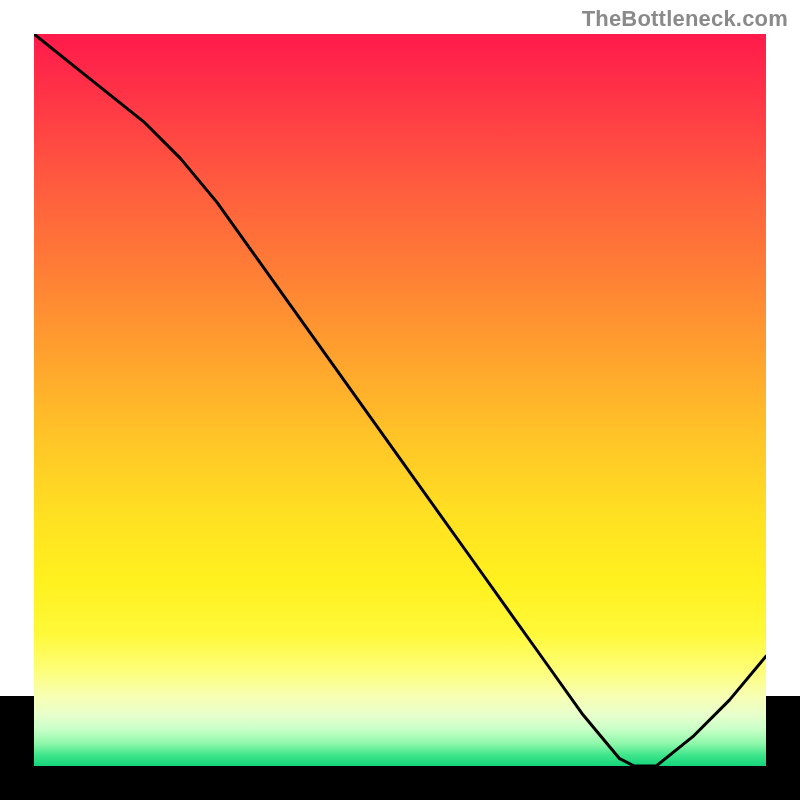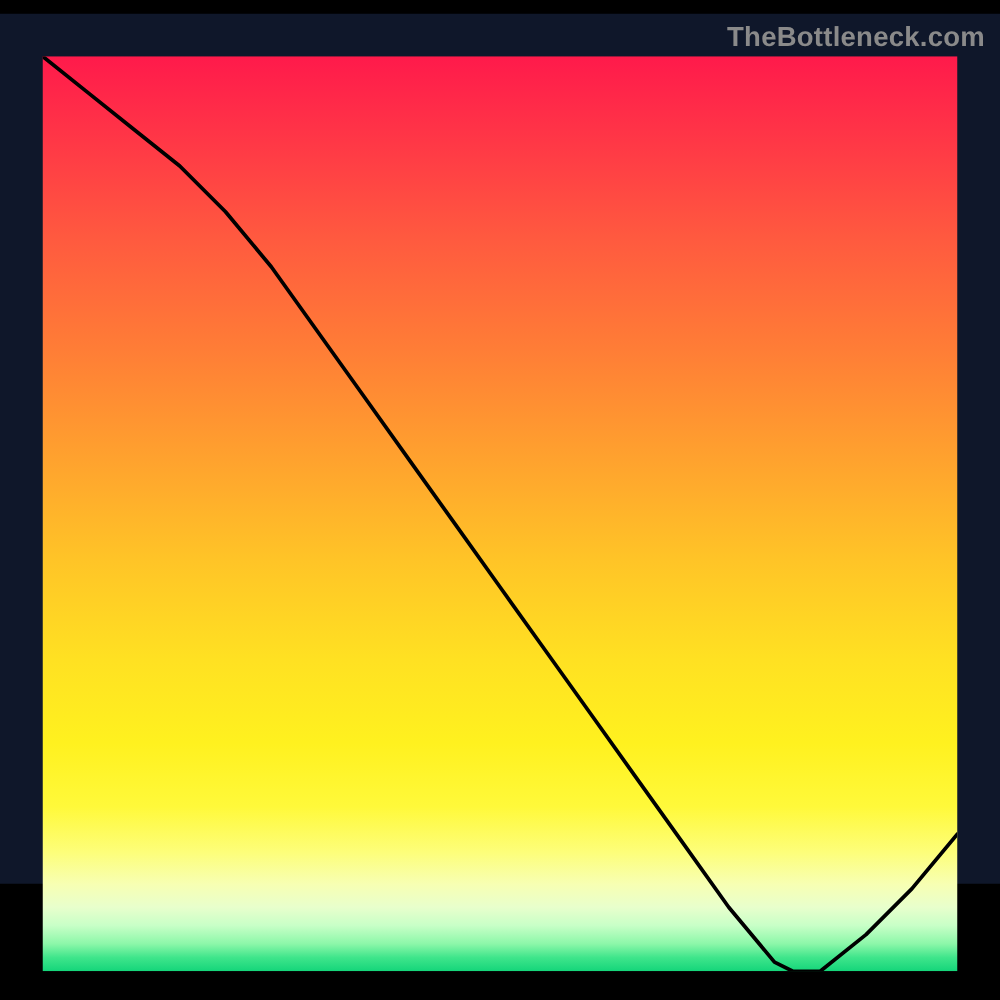--- a/index.html
+++ b/index.html
@@ -10,22 +10,21 @@
     background: #000;
     overflow: hidden;
     font-family: Arial, Helvetica, sans-serif;
   }
   .frame {
     position: absolute;
     left: 0;
     top: 0;
     width: 800px;
     height: 696px;
-    background: #0f172a;
-    margin-top: 11px;
+    background: #ffffff;
   }
   .plot-area {
     position: absolute;
     left: 34px;
     top: 34px;
     width: 732px;
     height: 732px;
     overflow: hidden;
   }
   .gradient {

